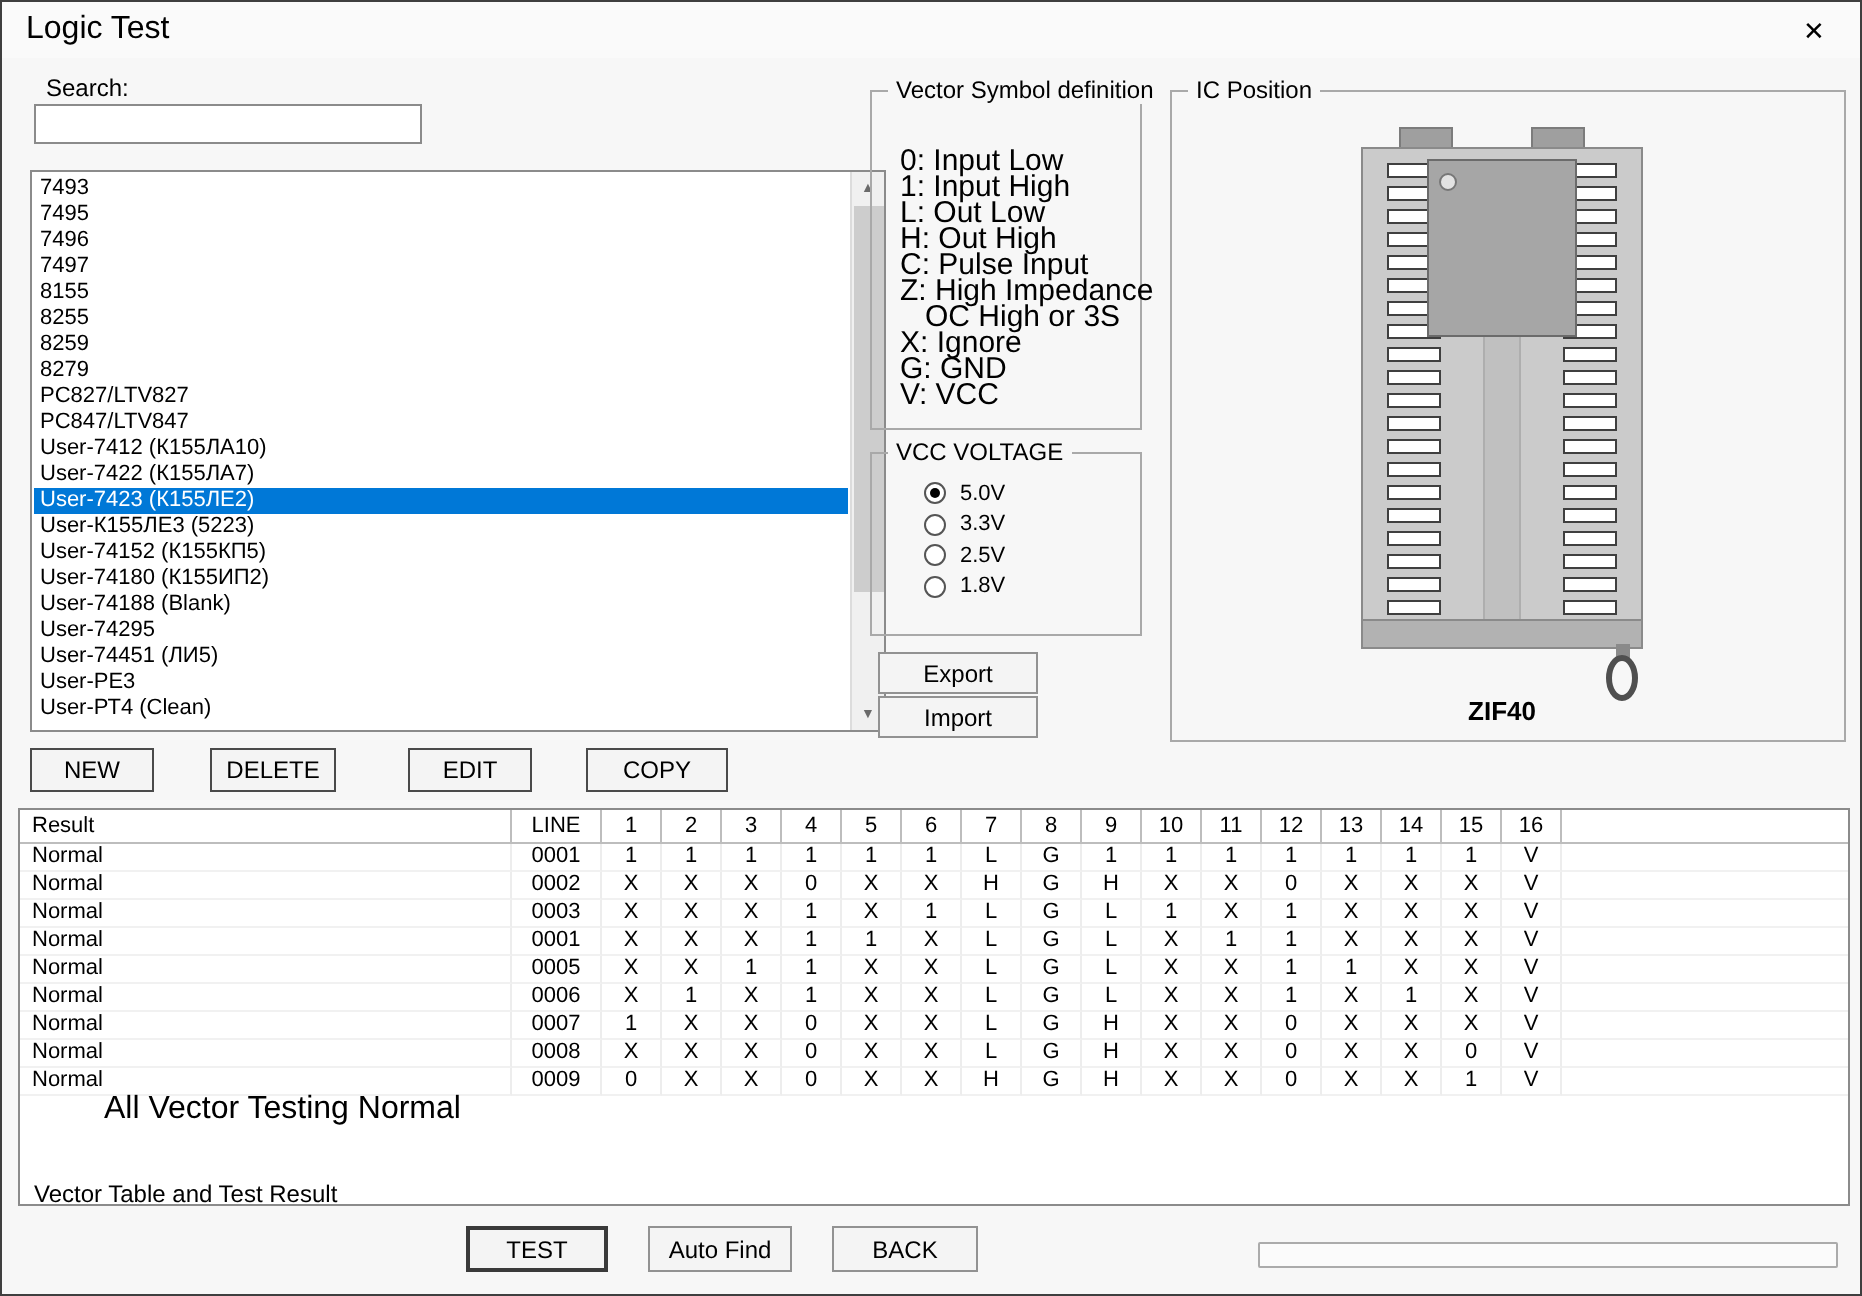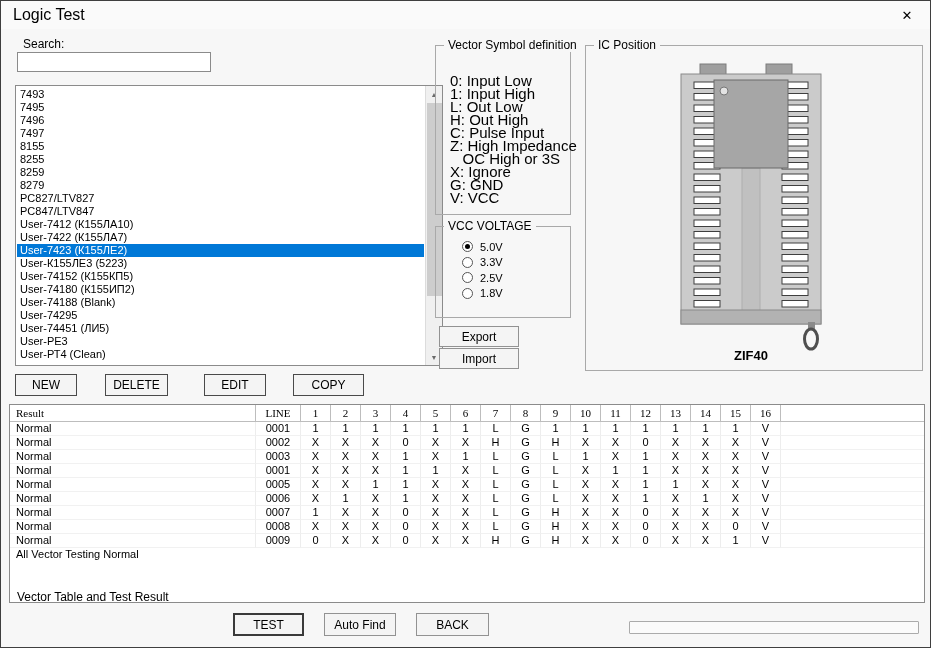--- a/index.html
+++ b/index.html
@@ -40,30 +40,30 @@
   .radio-row { display:flex; align-items:center; height:15.5px; font-size:11px; }
   .radio { width:11px; height:11px; border:1px solid #555; border-radius:50%; background:#fff; margin-right:7px; position:relative; flex:none; }
   .radio.checked::after { content:""; position:absolute; left:2px; top:2px; width:5px; height:5px; border-radius:50%; background:#000; }
   .radio-label { white-space:nowrap; }
 
   .zif-svg { position:absolute; left:70px; top:16px; }
   .zif-label { position:absolute; left:70px; top:302px; width:190px; text-align:center; font-size:13px; font-weight:bold; }
 
   .tbl { position:absolute; left:8px; top:403px; width:916px; height:199px; background:#fff; border:1px solid #8b8b8b; overflow:hidden; }
   .tbl-header { display:flex; height:17px; border-bottom:1px solid #bdbdbd; }
-  .hcell { font-size:11px; line-height:16px; border-right:1px solid #bdbdbd; text-align:center; white-space:nowrap; overflow:hidden;font-family:Liberation Serif, serif; }
+  .hcell { font-size:11px; line-height:16px; border-right:1px solid #bdbdbd; text-align:center; white-space:nowrap; overflow:hidden; }
   .hcell.left { text-align:left; padding-left:6px; }
   .tbl-row { display:flex; height:14px; }
   .cell { font-size:11px; line-height:13px; border-right:1px solid #ededed; border-bottom:1px solid #f1f1f1; text-align:center; white-space:nowrap; overflow:hidden; }
   .cell.left { text-align:left; padding-left:6px; }
   .c-result { width:246px; flex:none; }
   .c-line { width:45px; flex:none; }
   .c-pin { width:30px; flex:none; }
   .c-fill { flex:1; border-right:none; }
-  .footer-cell { font-size:11px; line-height:13px; padding-left:6px; flex:1; white-space:nowrap; }
+  .footer-cell { font-size:16px; line-height:13px; padding-left:6px; flex:1; white-space:nowrap;margin-left:36px; }
 
   .progress { position:absolute; left:628px; top:620px; width:290px; height:13px; border:1px solid #ababab; background:#fbfbfb; border-radius:1px; }
 </style>
 </head>
 <body>
 
 <div class="window">
 
   <div class="titlebar">
     <span class="title">Logic Test</span>

